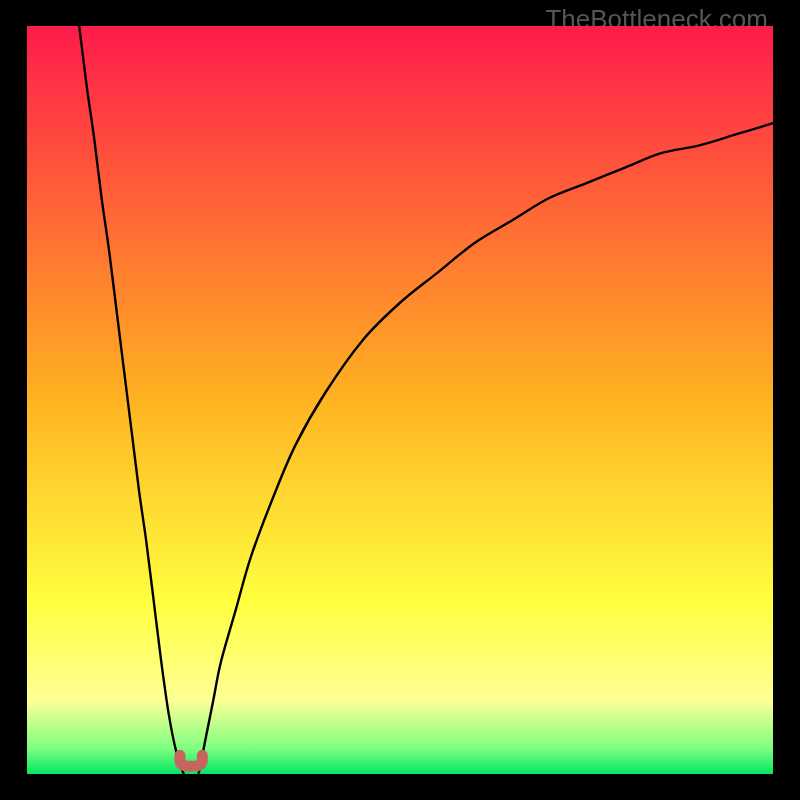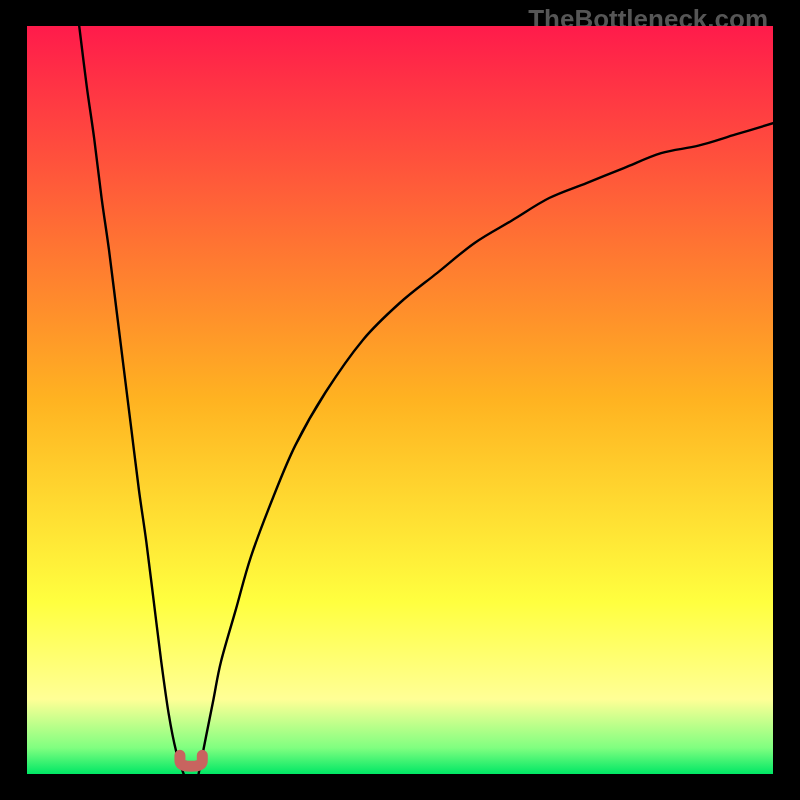--- a/index.html
+++ b/index.html
@@ -23,21 +23,21 @@
     top: 26px;
     width: 746px;
     height: 748px;
     overflow: hidden;
   }
   .watermark {
     position: absolute;
     top: 4px;
     right: 32px;
     font-size: 26px;
-    font-weight: 700;
+    font-weight: 400;
     color: #565656;
     letter-spacing: 0px;
     font-family: Arial, Helvetica, sans-serif;
   }
   svg { display:block; }
 </style>
 </head>
 <body>
 
 <div class="frame">

